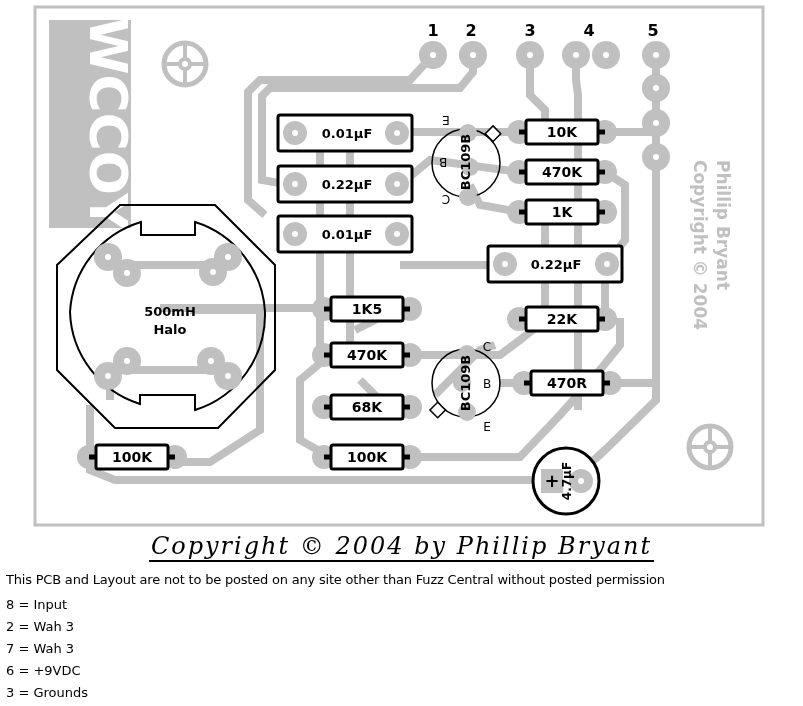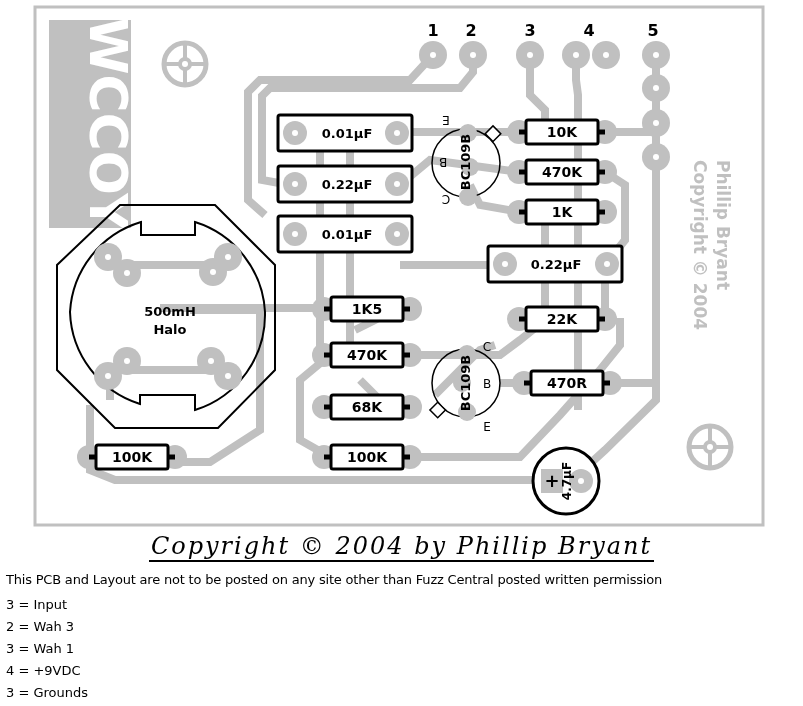--- a/index.html
+++ b/index.html
@@ -282,20 +282,20 @@
     <circle cx="566" cy="481" r="33" fill="#fff" stroke="#000" stroke-width="3"></circle>
     <rect x="541" y="469" width="22" height="24" fill="#c0c0c0"></rect>
     <circle cx="581" cy="481" r="12" fill="#c0c0c0"></circle>
       <circle cx="581" cy="481" r="3" fill="#fff"></circle>
     <text x="552" y="487" font-family="DejaVu Sans, sans-serif" font-weight="bold" font-size="18" text-anchor="middle">+</text>
     <text x="571" y="481" font-family="DejaVu Sans, sans-serif" font-weight="bold" font-size="12" text-anchor="middle" transform="rotate(-90 571 481)">4.7µF</text>
   </g>
 </svg>
 
 <div class="signature"><span>Copyright © 2004 by Phillip Bryant</span></div>
-<div class="notice">This PCB and Layout are not to be posted on any site other than Fuzz Central posted written permission</div>
+<div class="notice">This PCB and Layout are not to be posted on any site other than Fuzz Central without posted permission</div>
 <div class="legend">
-  <div>3 = Input</div>
+  <div>8 = Input</div>
   <div>2 = Wah 3</div>
-  <div>3 = Wah 1</div>
-  <div>4 = +9VDC</div>
+  <div>7 = Wah 3</div>
+  <div>6 = +9VDC</div>
   <div>3 = Grounds</div>
 </div>
 
 </body></html>

